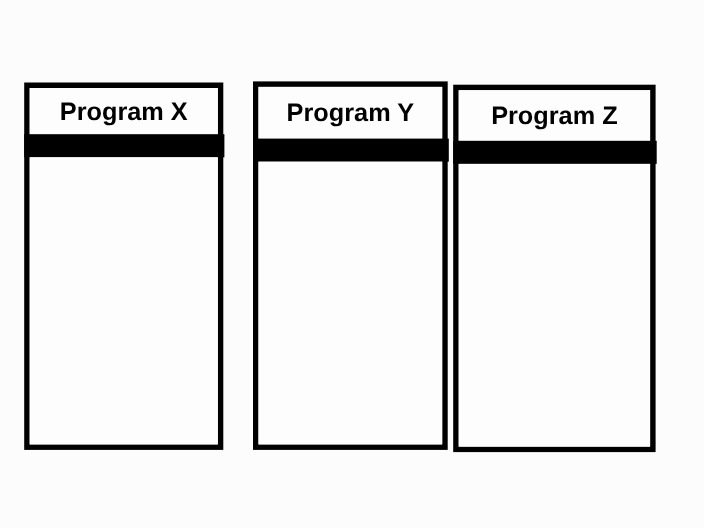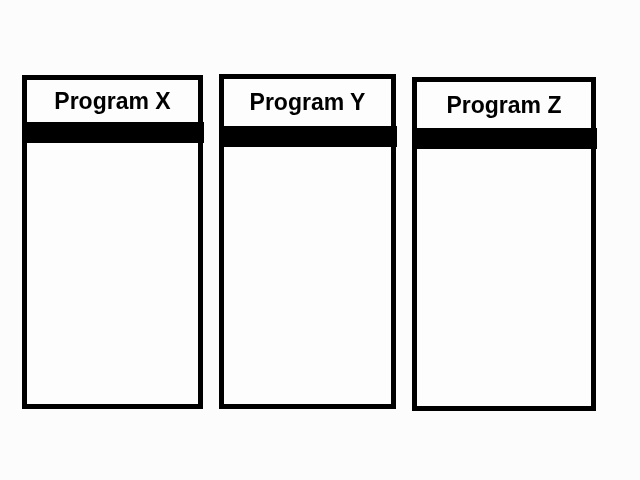--- a/index.html
+++ b/index.html
@@ -19,21 +19,21 @@
   .program-box{
     position:absolute;
     box-sizing:border-box;
     border:5px solid var(--accent);
     background:var(--box-bg);
     display:flex;
     flex-direction:column;
     margin-top:11px;
   }
   .box-x{left:22px;top:64px;width:181px;height:334px;}
-  .box-y{left:219px;top:63px;width:177px;height:335px;}
+  .box-y{left:230px;top:63px;width:177px;height:335px;}
   .box-z{left:412px;top:66px;width:184px;height:334px;}
   .title-bar{
     flex:0 0 auto;
     display:flex;
     align-items:center;
     justify-content:center;
     background:var(--box-bg);
   }
   .box-x .title-bar{height:42px;}
   .box-y .title-bar{height:47px;}

